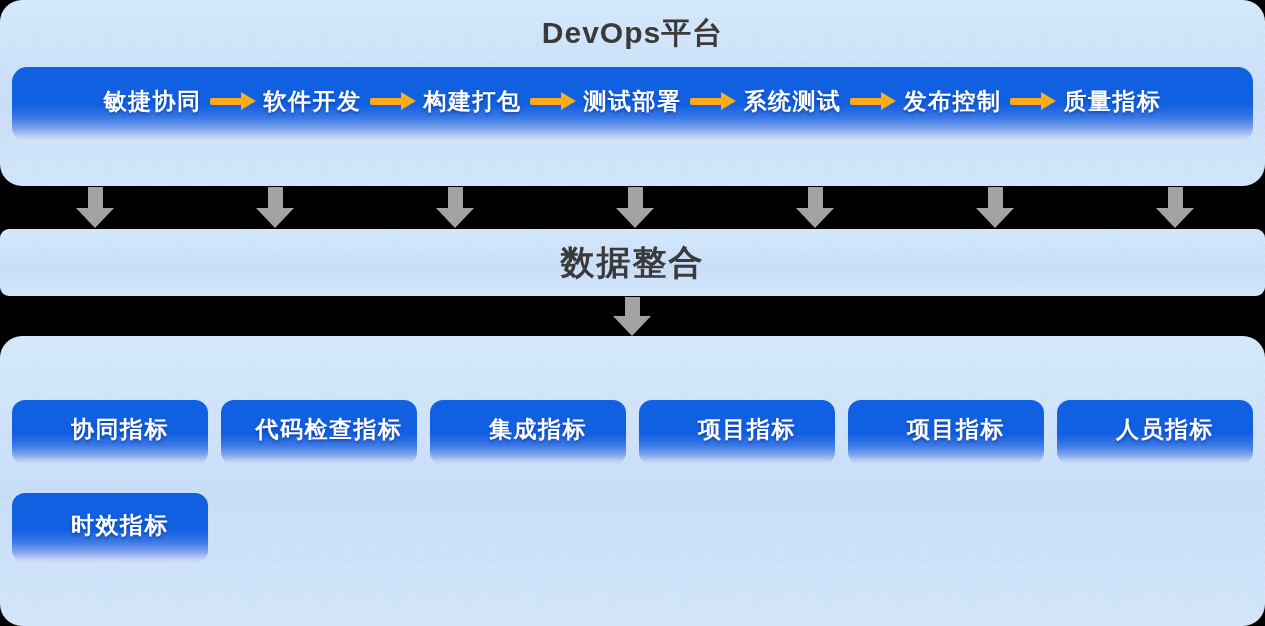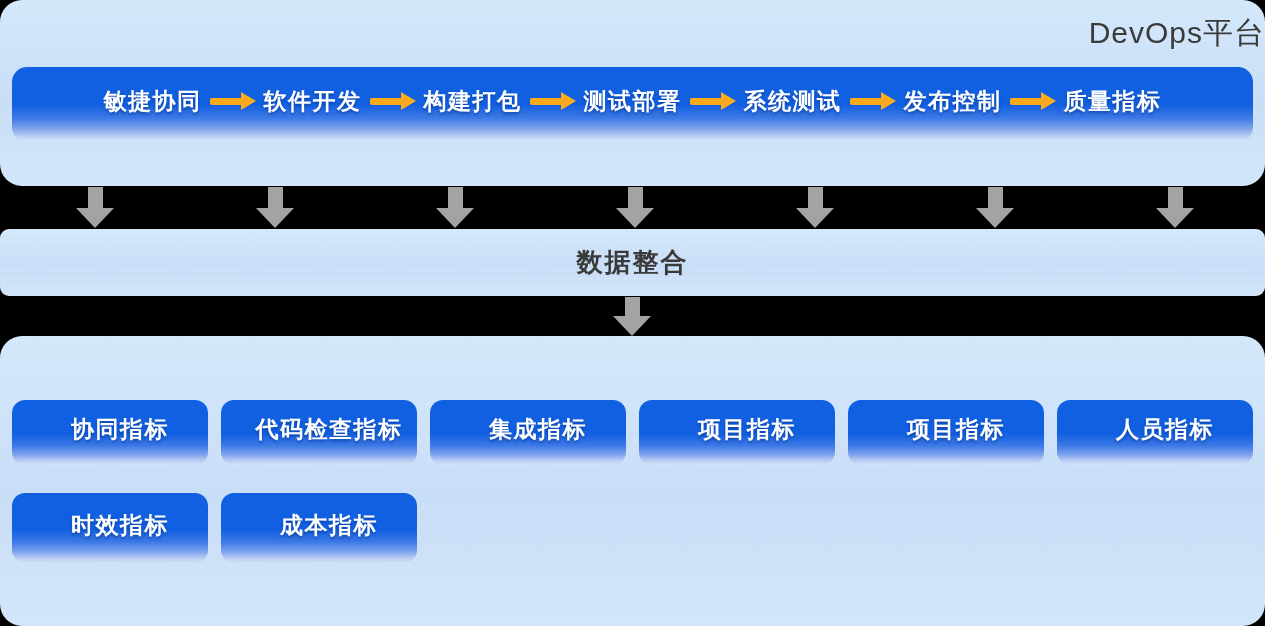--- a/index.html
+++ b/index.html
@@ -32,30 +32,30 @@
     opacity: 0.22;
     pointer-events: none;
   }
   #panel-devops   { top: 0;     height: 186px; border-radius: 22px; }
   #panel-integration { top: 229px; height: 67px; border-radius: 9px; }
   #panel-cmeas    { top: 336px; height: 290px; border-radius: 22px; }
 
   .big-title {
     position: absolute;
     left: 0; right: 0;
-    text-align: right;
-    font-weight: normal;
+    text-align: center;
+    font-weight: bold;
     color: #3a3a3a;
     letter-spacing: 1px;
   }
   #devops-title { top: 13px; font-size: 30px; }
   #integration-title {
     position: absolute; left: 0; right: 0; top: 0;
     line-height: 66px; text-align: center;
-    font-size: 26px; font-weight: bold; color: #3a3a3a;
+    font-size: 34px; font-weight: bold; color: #3a3a3a;
     letter-spacing: 2px;
   }
   #cmeas-title { top: 14px; font-size: 28px; }
 
   
   .pipeline-bar {
     position: absolute;
     left: 12px; right: 12px;
     top: 67px; height: 69px;
     border-radius: 15px;
@@ -202,15 +202,14 @@
 
 <div class="panel" id="panel-cmeas">
   <div class="metric-grid">
     <div class="metric-btn">协同指标</div>
     <div class="metric-btn">代码检查指标</div>
     <div class="metric-btn">集成指标</div>
     <div class="metric-btn">项目指标</div>
     <div class="metric-btn">项目指标</div>
     <div class="metric-btn">人员指标</div>
     <div class="metric-btn">时效指标</div>
-    <div class="metric-btn">成本指标</div>
   </div>
 </div>
 
 </body></html>

